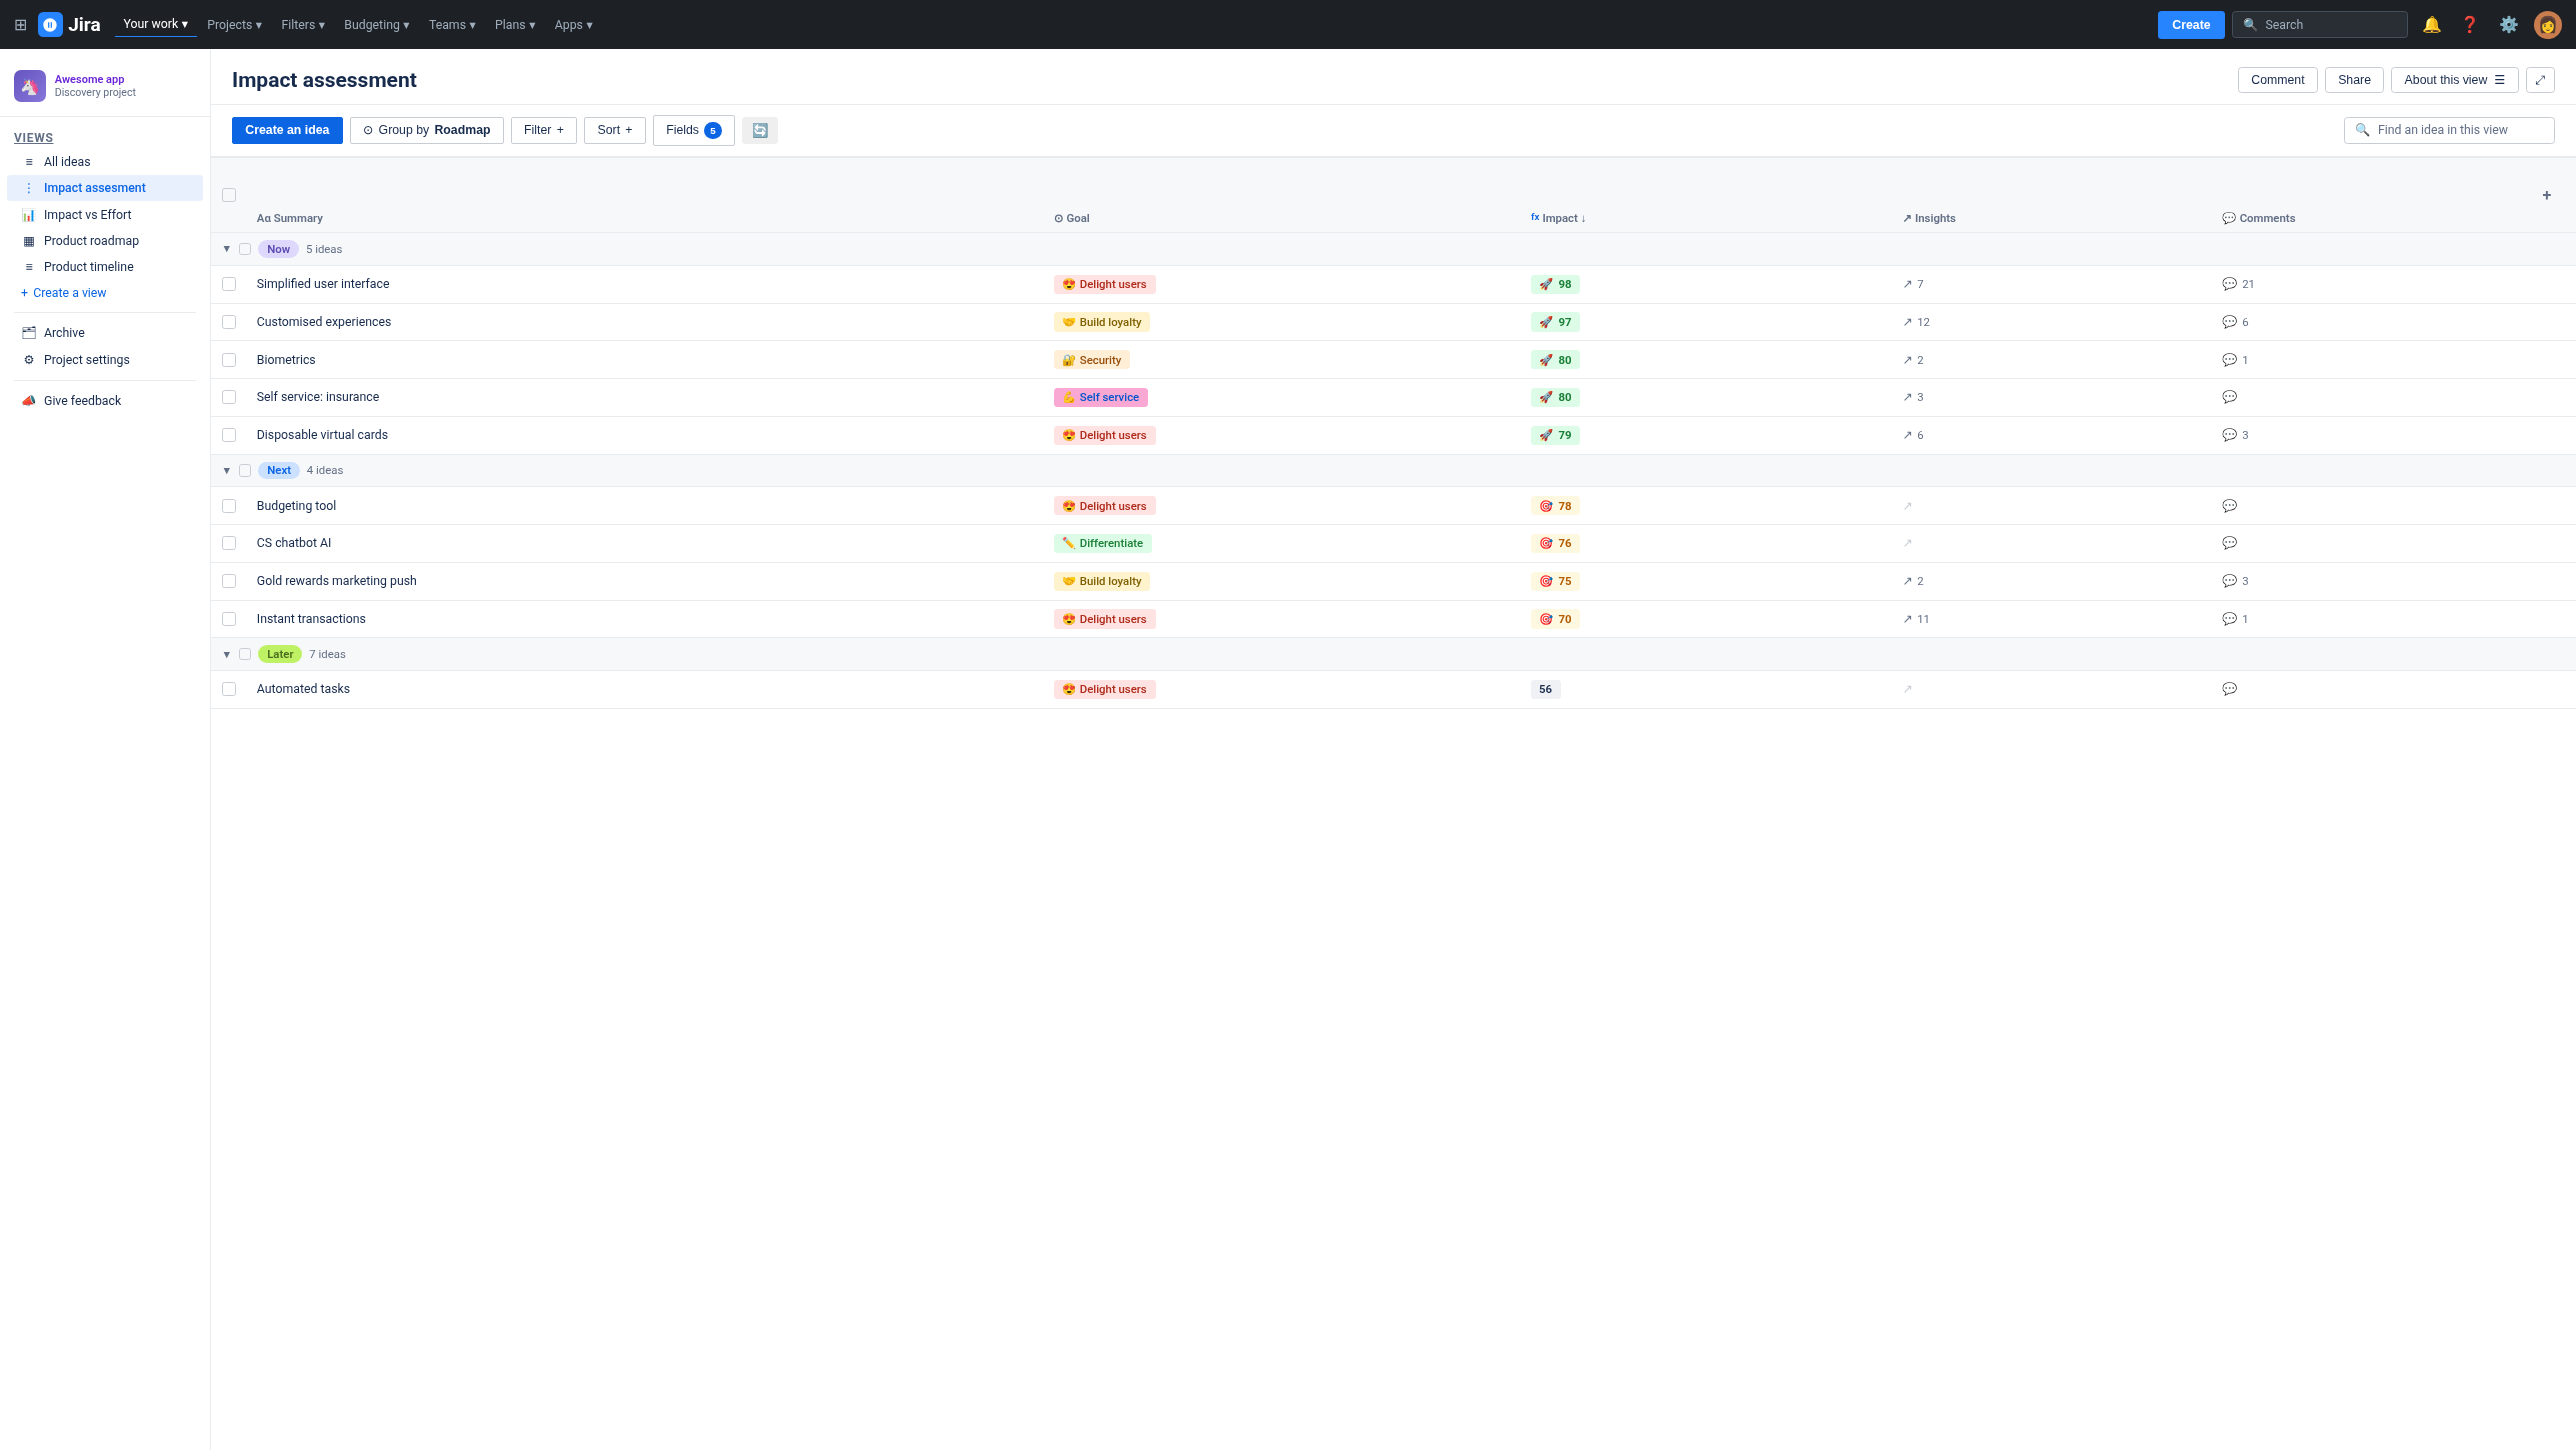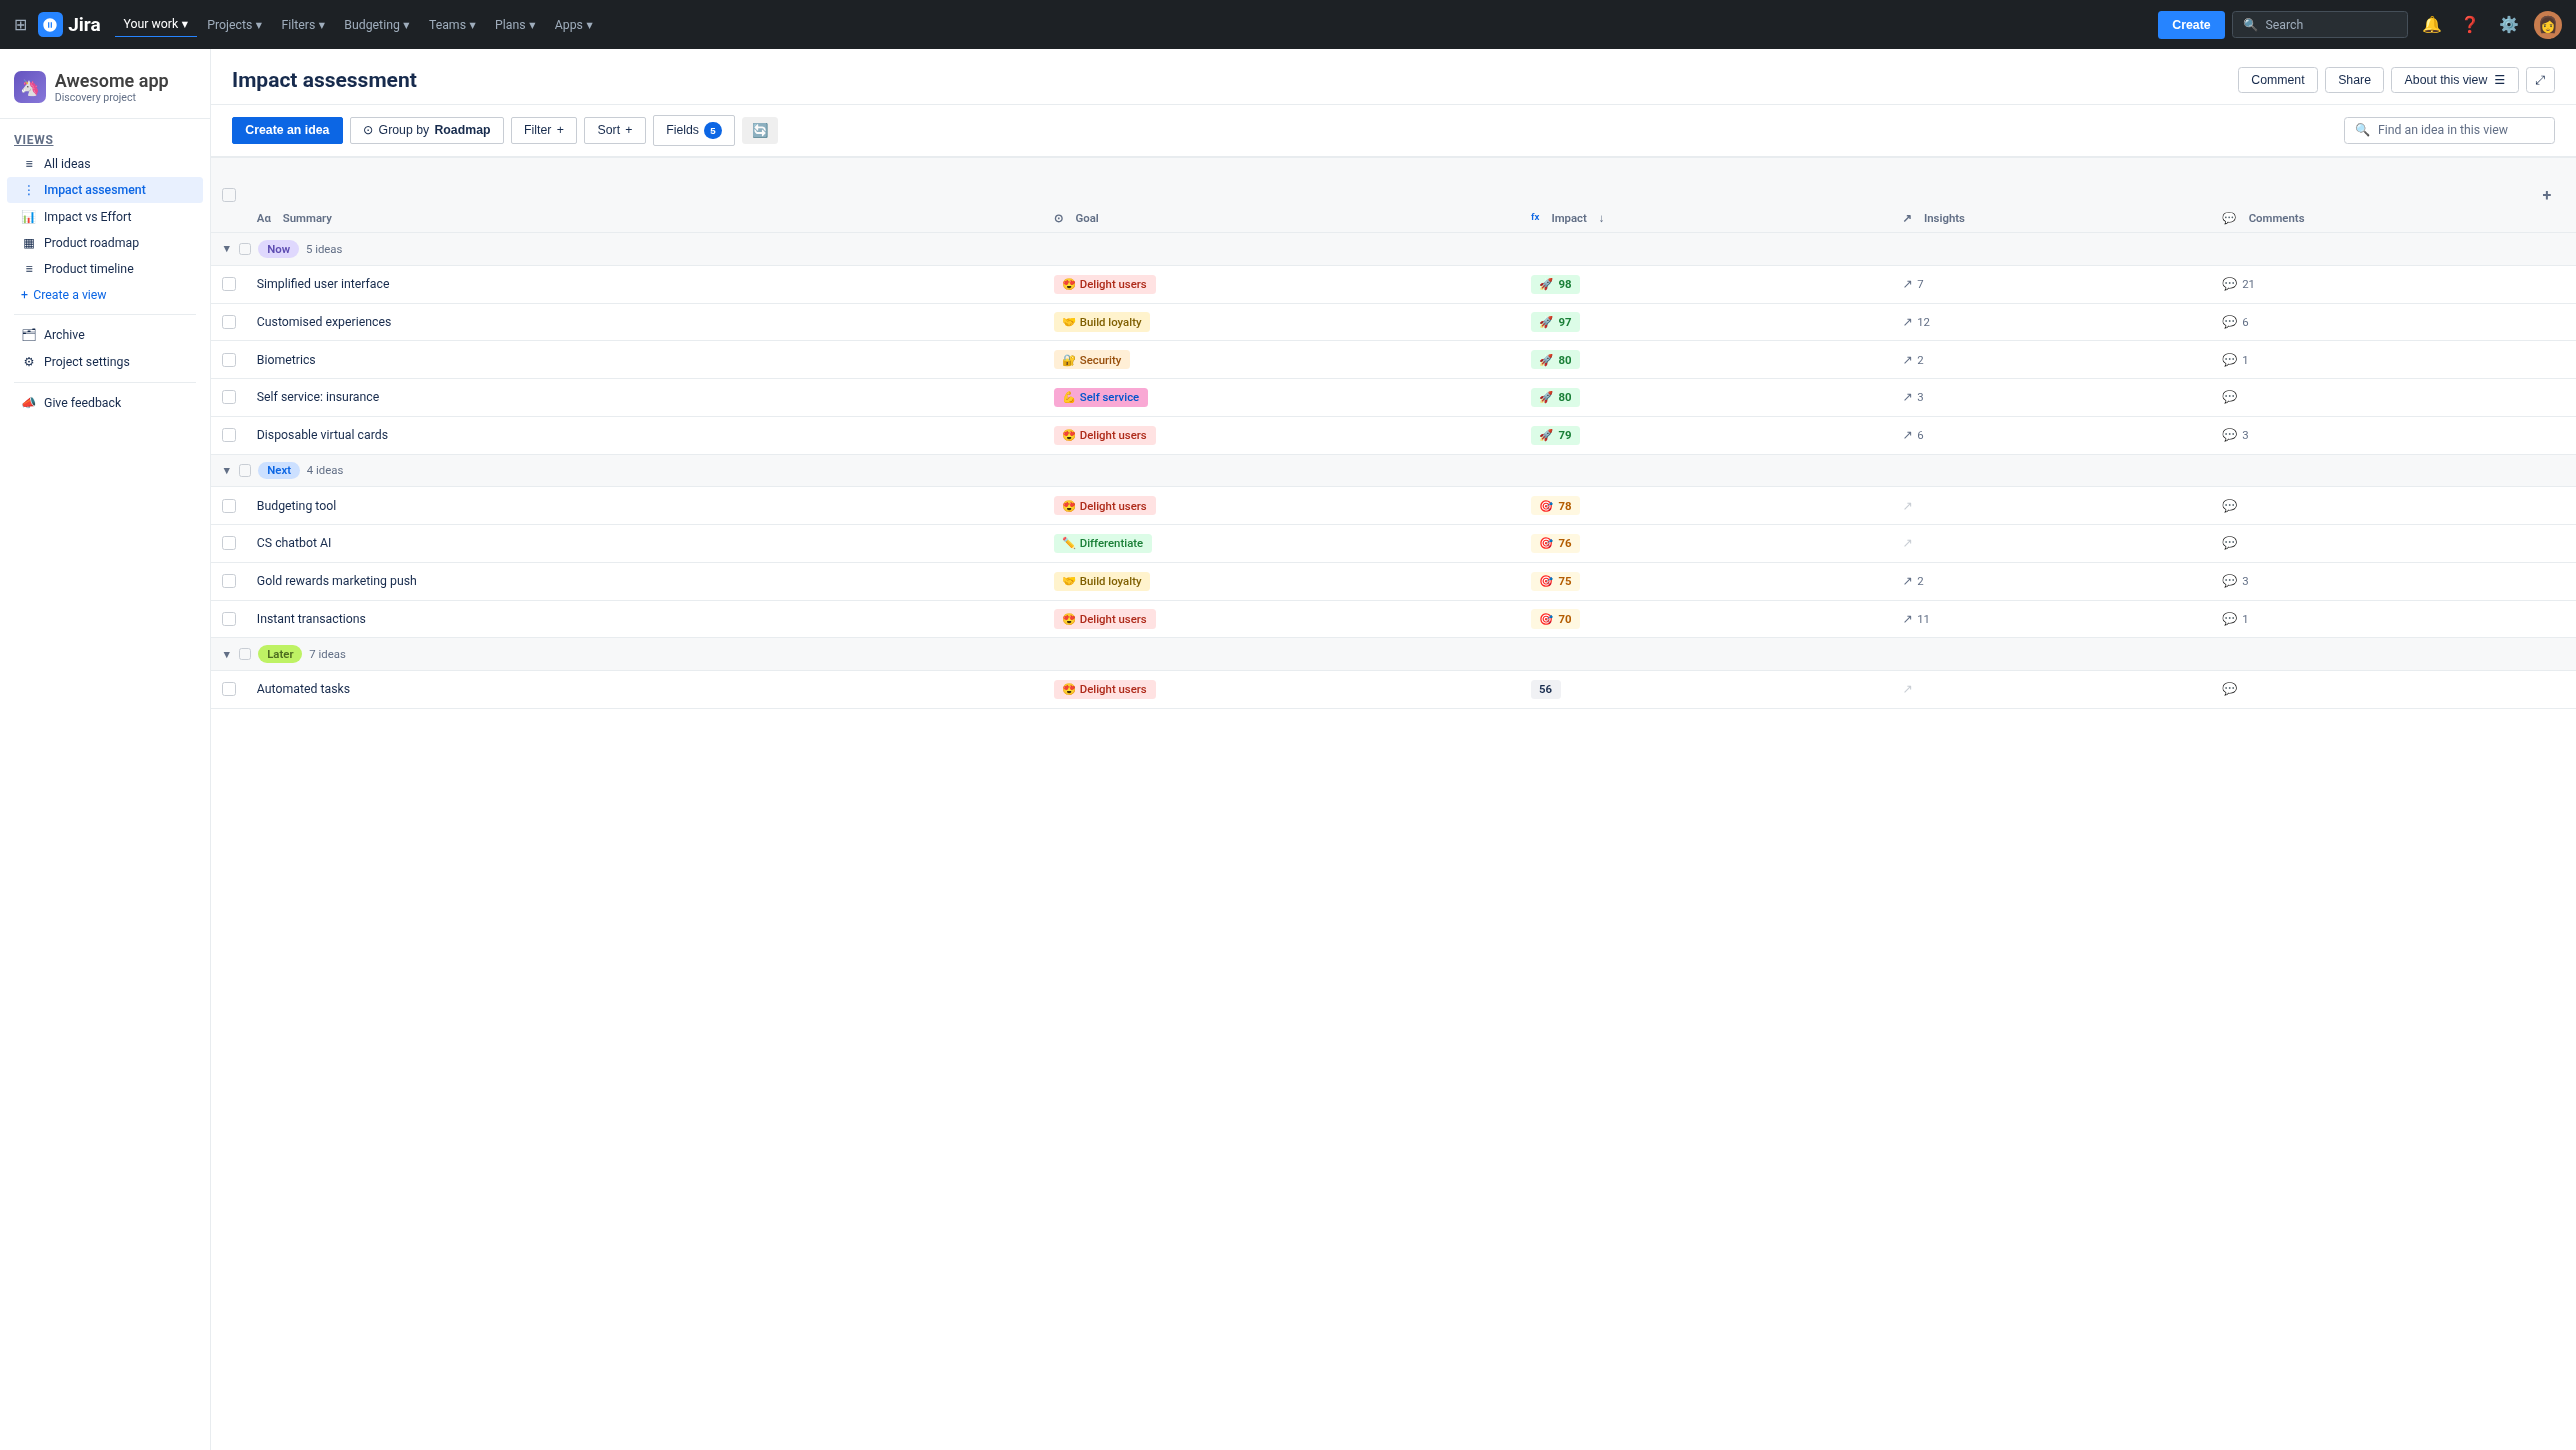--- a/index.html
+++ b/index.html
@@ -41,21 +41,21 @@
     .layout { display: flex; margin-top: 49px; height: calc(100vh - 49px); }
 
     
     .sidebar {
       width: 211px; min-width: 211px; background: #fff; border-right: 0.9px solid #e8ecef;
       display: flex; flex-direction: column; padding: 14px 0; overflow-y: auto;
     }
     .sidebar-project { display: flex; align-items: center; gap: 8.8px; padding: 7px 14px 14px; border-bottom: 0.9px solid #e8ecef; margin-bottom: 10.6px; }
     .project-icon { width: 32px; height: 32px; border-radius: 7px; background: linear-gradient(135deg, #6554c0, #8777d9); display: flex; align-items: center; justify-content: center; font-size: 16px; }
     .project-info { }
-    .project-name { font-weight: 600; font-size: 18px; color: #404040; }
+    .project-name { font-weight: 600; font-size: 11px; color: #6d28d9; }
     .project-type { font-size: 10.6px; color: #626f86; }
     .sidebar-section-label { font-size: 12px; font-weight: 700; color: #626f86; text-transform: uppercase; padding: 3.5px 14px 3.5px; letter-spacing: 0.7px; text-decoration: underline; }
     .sidebar-add-view { display: flex; align-items: center; gap: 5.3px; padding: 5.3px 14px; color: #0c66e4; cursor: pointer; font-size: 12.3px; border-radius: 3.5px; margin: 0 7px; }
     .sidebar-item {
       display: flex; align-items: center; gap: 7px; padding: 6.2px 14px;
       cursor: pointer; border-radius: 3.5px; margin: 0 7px; font-size: 12.3px; color: #172b4d;
     }
     .sidebar-item.active { background: #e8f0fe; color: #0c66e4; font-weight: 500; }
     .sidebar-item-icon { width: 16px; text-align: center; font-size: 12.3px; flex-shrink: 0; }
     .sidebar-divider { border: none; border-top: 0.9px solid #e8ecef; margin: 7px 14px; }
@@ -158,21 +158,21 @@
       padding: 2.6px 8.8px; border-radius: 3.5px; font-size: 11.4px; font-weight: 700;
     }
     .impact-badge.high { background: #dcfce7; color: #1a7f37; }
     .impact-badge.medium { background: #fff8e1; color: #b35c00; }
     .impact-badge.plain { background: #f0f1f4; color: #172b4d; font-weight: 600; padding-left: 8px; }
 
     .insight-cell { display: flex; align-items: center; gap: 4.4px; color: #626f86; font-size: 11.4px; }
     .comment-cell { display: flex; align-items: center; gap: 4.4px; color: #626f86; font-size: 11.4px; }
     .cell-icon { font-size: 12.3px; color: #626f86; }
     .cell-icon-empty { font-size: 12.3px; color: #c8cdd4; }
-    .th-content { display: flex; align-items: flex-start; gap: 12px; margin-top: 46px; }
+    .th-content { display: flex; align-items: flex-start; gap: 3px; margin-top: 46px; }
 
     
     ::-webkit-scrollbar { width: 7px; height: 7px; }
     ::-webkit-scrollbar-track { background: #f1f1f1; }
     ::-webkit-scrollbar-thumb { background: #c8cdd4; border-radius: 3.5px; }
   </style>
 </head>
 <body>
 
 <nav class="top-nav">

